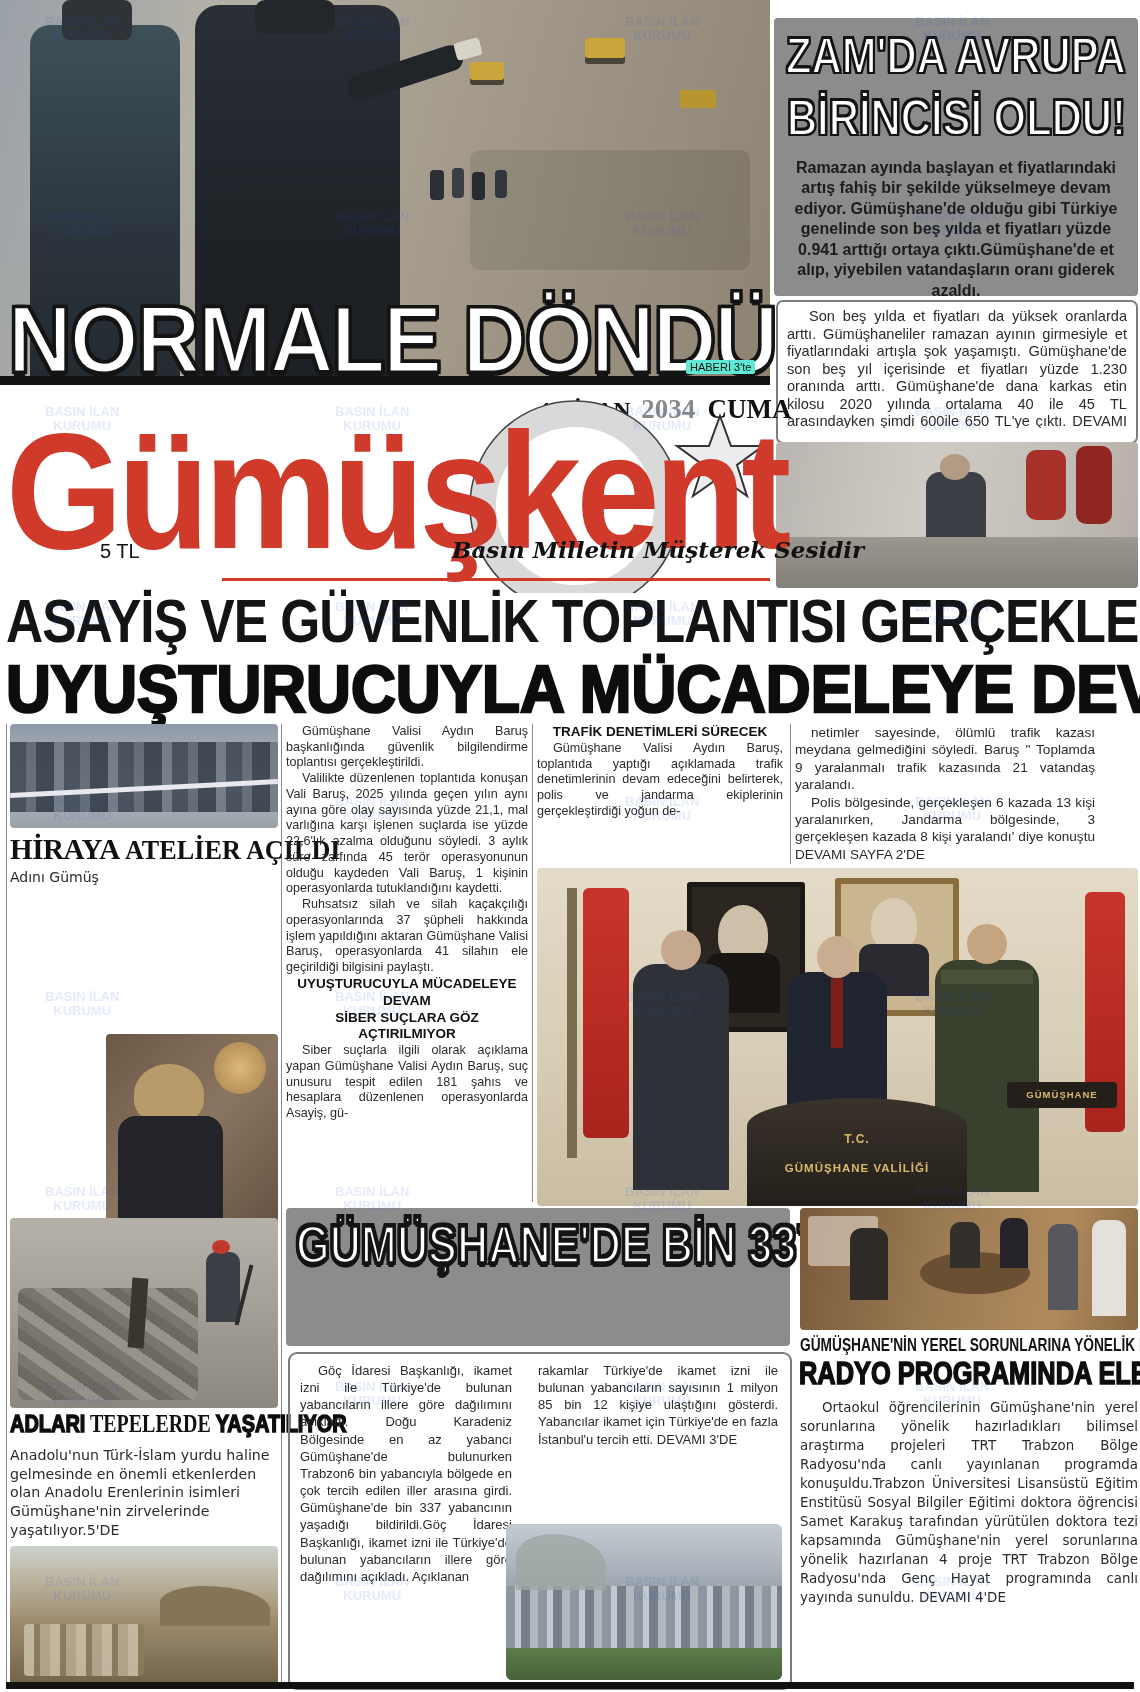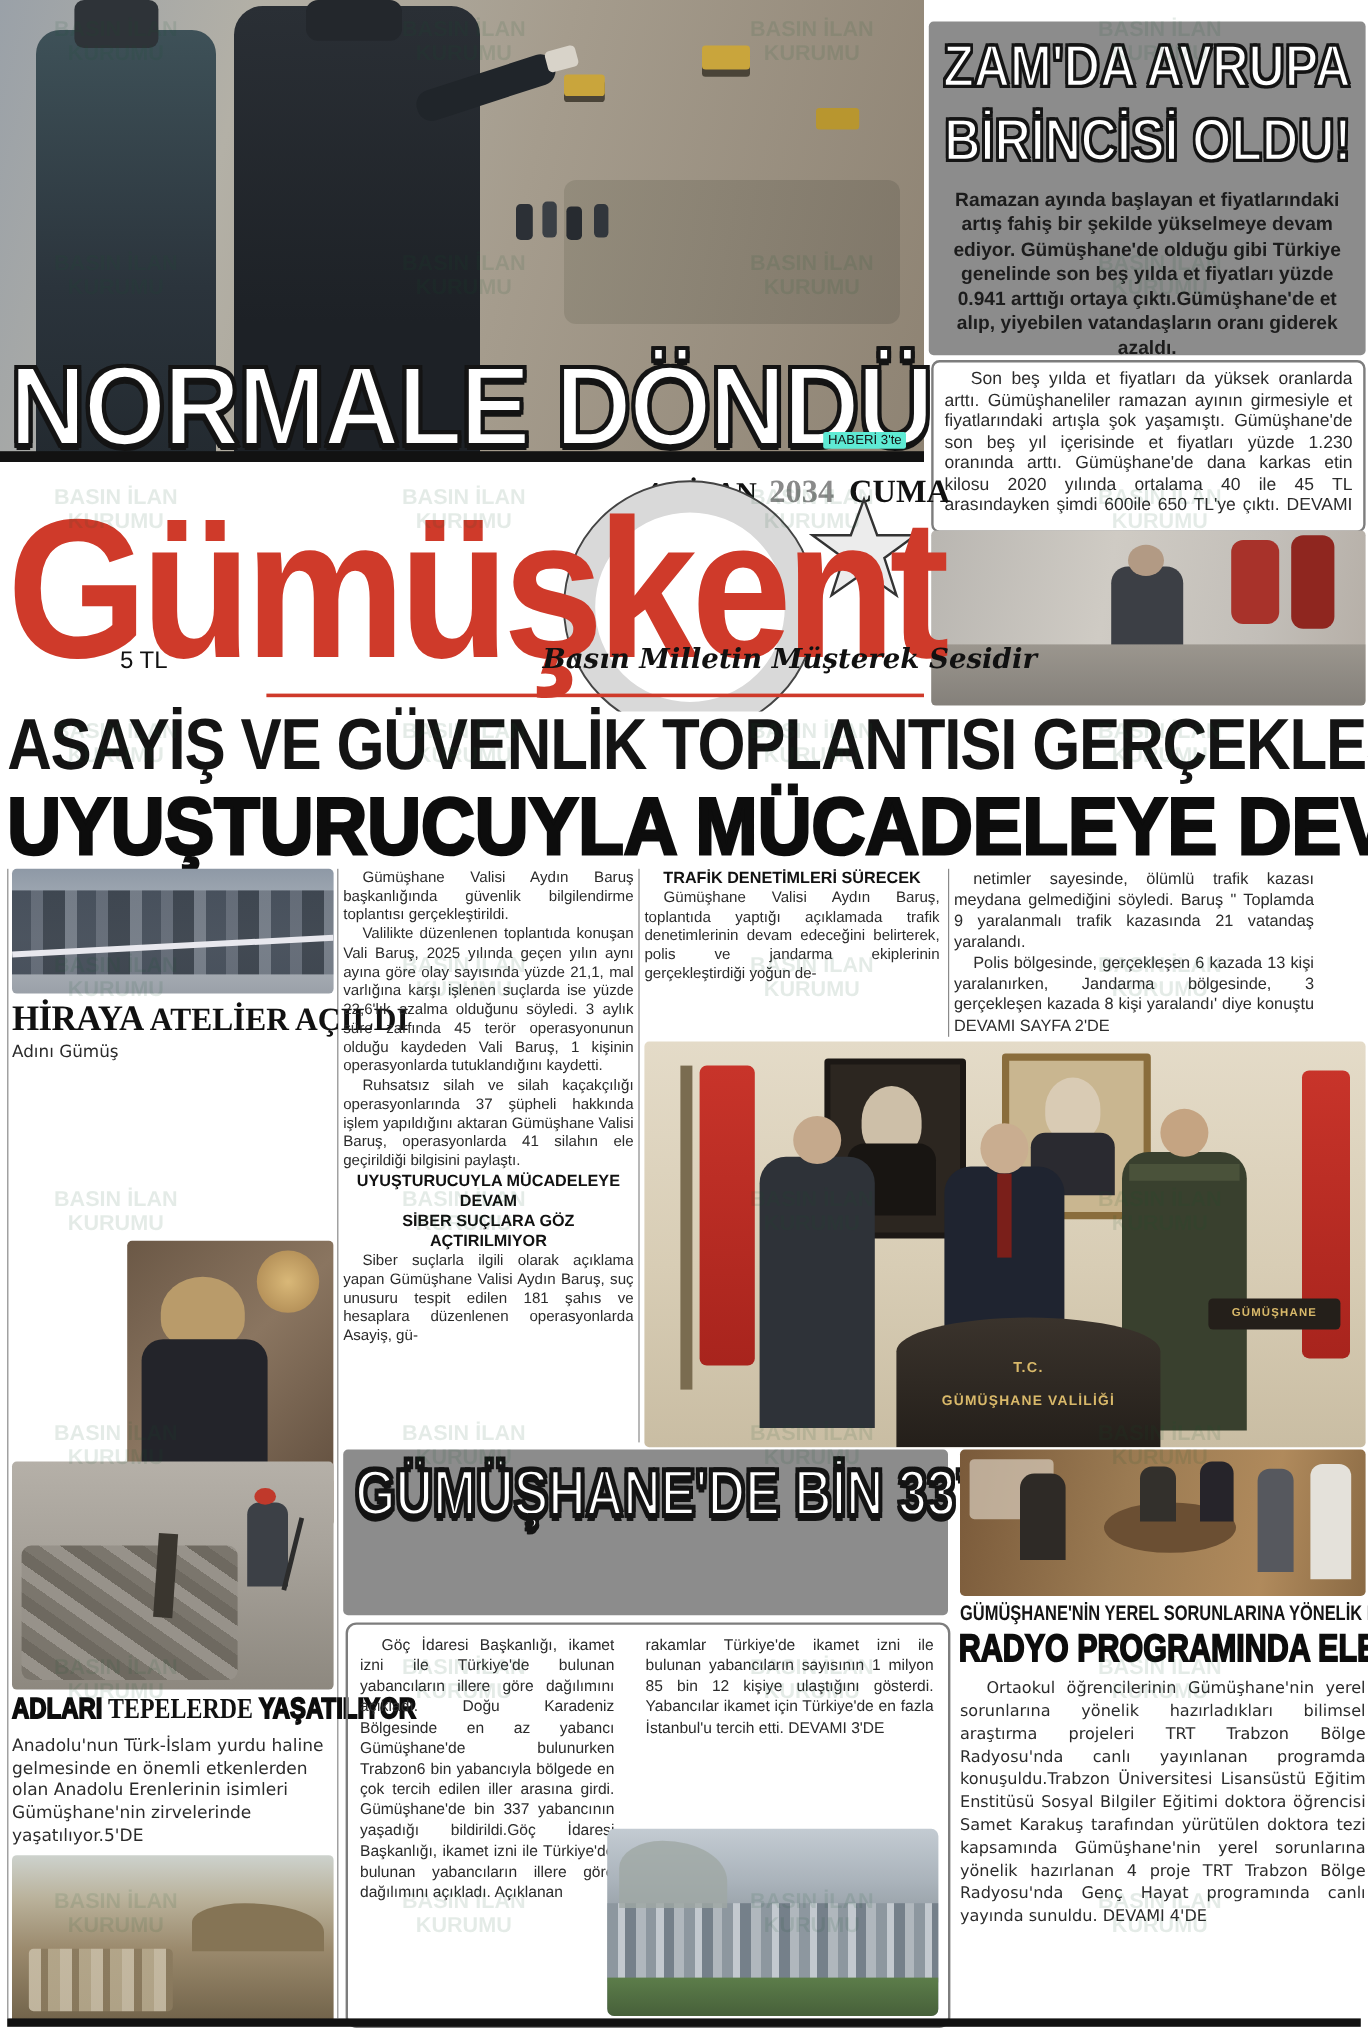--- a/index.html
+++ b/index.html
@@ -17,21 +17,21 @@
   .fat-sm{-webkit-text-stroke:1.3px #0d0d0d;color:#0d0d0d;}
   .cond{display:inline-block;transform-origin:0 0;white-space:nowrap;font-weight:bold;}
   
   .bodytxt{font-size:13px;line-height:1.27;text-align:justify;color:#2b2b2b;overflow:hidden;}
   .bodytxt p{margin:0;text-indent:16px;}
   .sub{font-weight:bold;text-align:center;text-indent:0!important;color:#111;font-size:13.5px;margin:2px 0;}
   .round{font-family:"DejaVu Sans",sans-serif;}
   .serifb{font-family:"Liberation Serif",serif;font-weight:bold;}
   
   #watermarks{position:absolute;inset:0;z-index:40;pointer-events:none;}
-  .wm{position:absolute;opacity:.11;color:#14532d;font-weight:bold;font-size:18px;text-align:center;line-height:1.1;}
+  .wm{position:absolute;opacity:.11;color:#1d4ed8;font-weight:bold;font-size:13px;text-align:center;line-height:1.1;}
   .wm b,.wm i{display:block;font-style:normal;}
   .vrule{position:absolute;width:0;border-left:1.5px solid #8a8a8a;}
   .goldtxt{color:#d9b96a;font-weight:bold;letter-spacing:1px;text-align:center;}
 </style>
 </head>
 <body>
 
 <div id="page">
 
   <div class="ph" style="left:0;top:0;width:770px;height:382px;border-radius:0;

